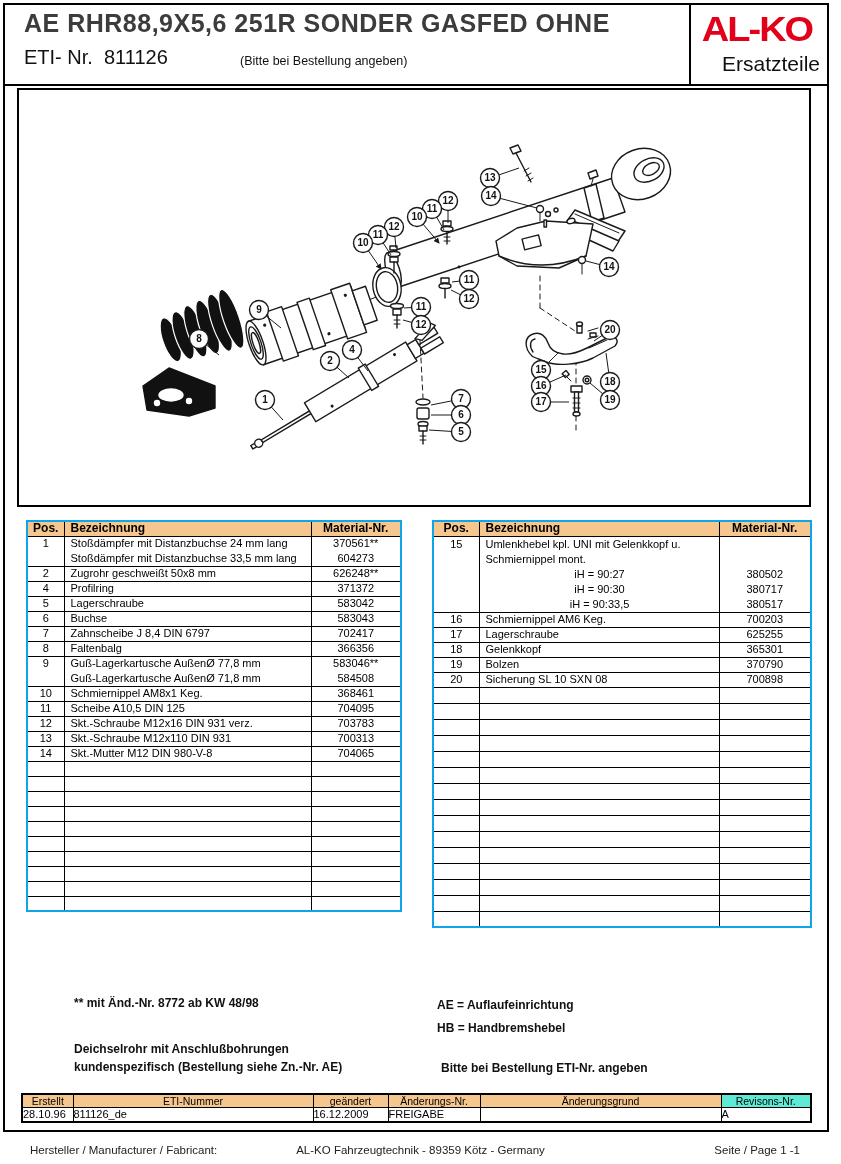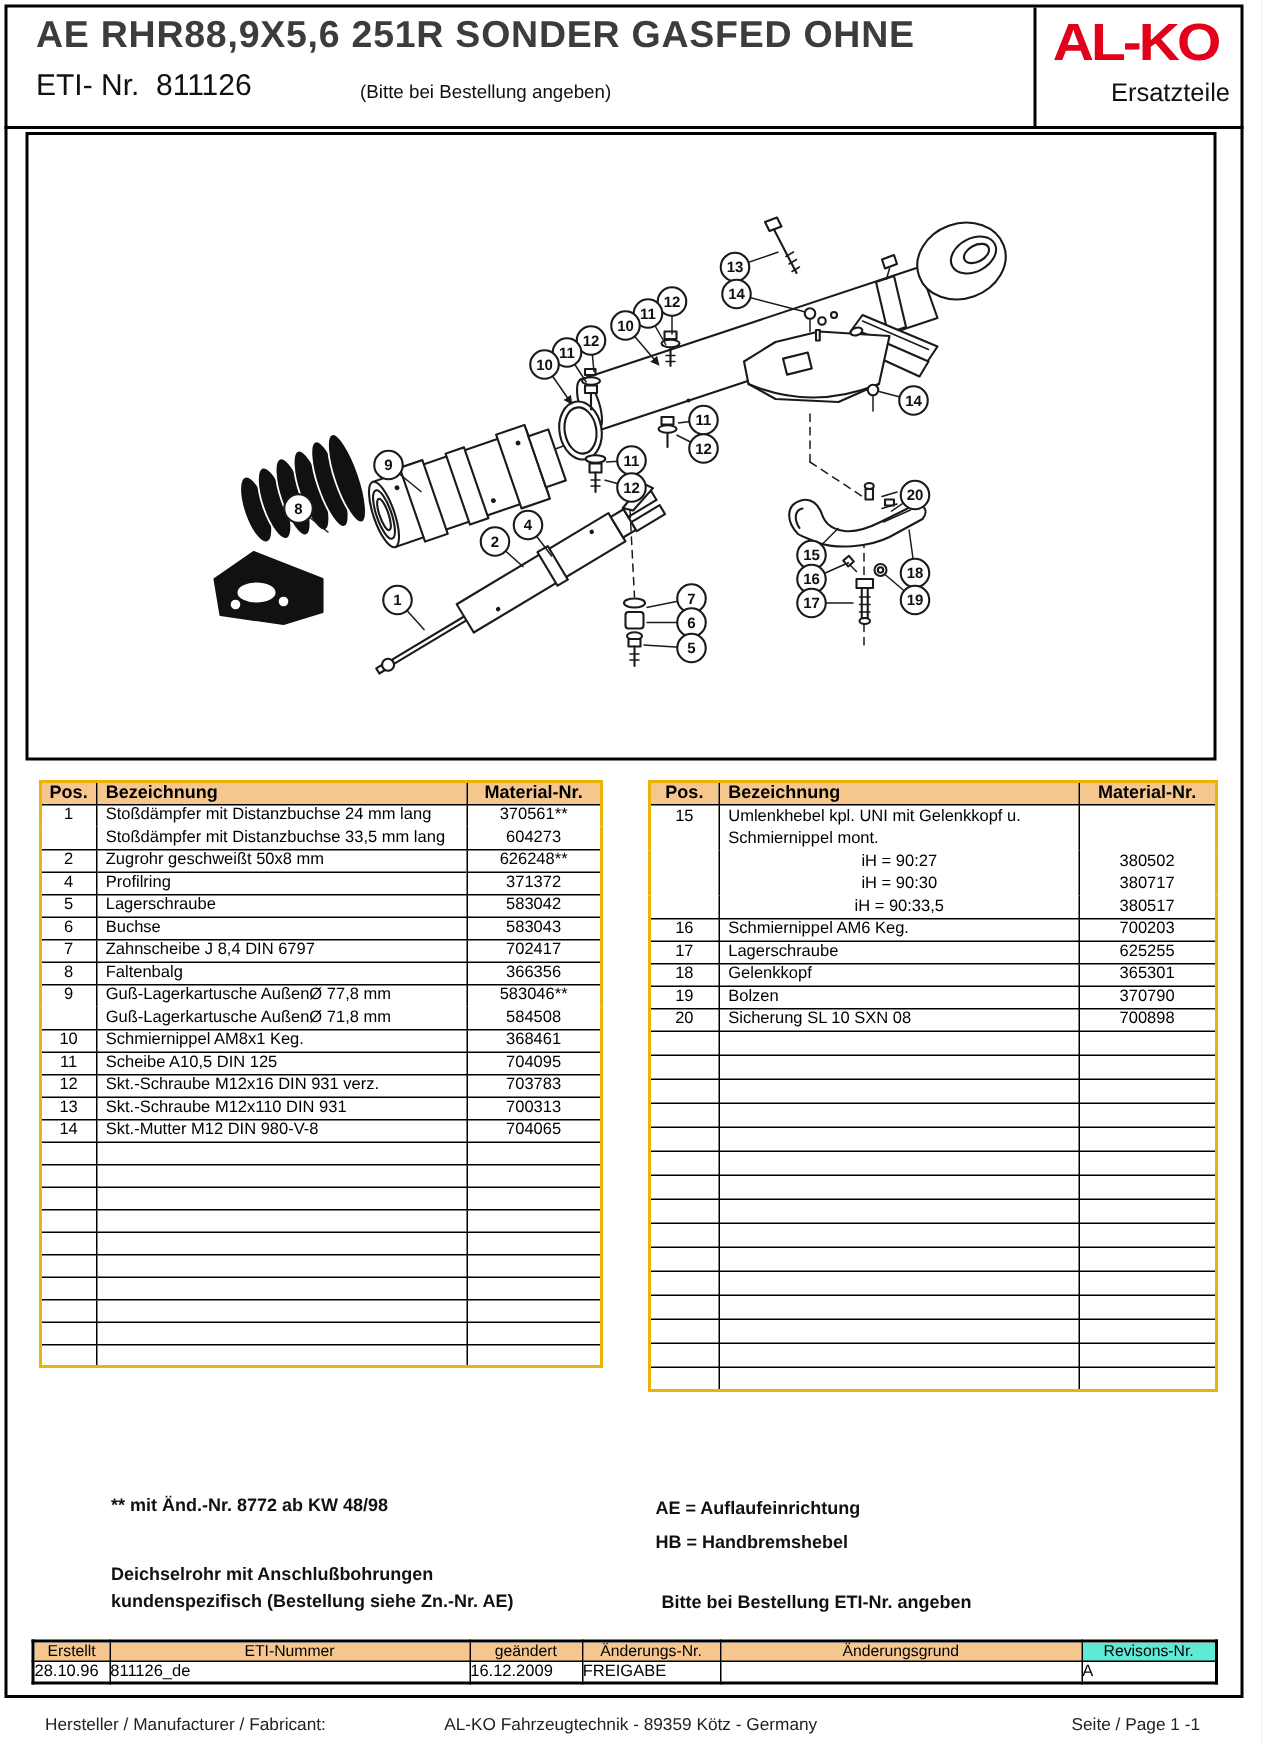--- a/index.html
+++ b/index.html
@@ -10,40 +10,40 @@
     overflow: hidden;
   }
   .abs { position: absolute; }
   .frame { left:3px; top:3px; width:826px; height:1129px; border:2px solid #000; }
   .hdr-title { left:24px; top:9px; font-size:25px; font-weight:bold; color:#3c3c3c; letter-spacing:0.5px; white-space:nowrap; }
   .hdr-eti { left:24px; top:46px; font-size:20px; color:#111; white-space:pre; }
   .hdr-note { left:240px; top:54px; font-size:12.5px; color:#111; }
   .hdr-vline { left:689px; top:5px; width:0; height:79px; border-left:2px solid #000; }
   .hdr-rule { left:3px; top:84px; width:826px; height:0; border-top:2px solid #000; }
   .logo { left:694px; top:8px; width:126px; text-align:center; font-size:38px; font-weight:900; letter-spacing:-2px; color:#E2001A; transform:scaleY(.92); }
-  .logo-sub { left:694px; top:52px; width:126px; text-align:right; font-size:17px; color:#111; }
+  .logo-sub { left:694px; top:52px; width:126px; text-align:right; font-size:21px; color:#111; }
 
   .diagram { left:17px; top:88px; width:794px; height:419px; border:2px solid #000; background:#fff; }
   .diagram svg { width:100%; height:100%; display:block; }
 
   #art { fill:#fff; stroke:#1a1a1a; stroke-width:1.4; stroke-linejoin:round; stroke-linecap:round; }
   #art .ln { fill:none; }
   #art .thin { fill:none; stroke-width:1; }
   #art .dash { fill:none; stroke-width:1; stroke-dasharray:5 4; }
   #art .blk { fill:#111; stroke:#111; }
   #art .wl { fill:#111; stroke:#fff; stroke-width:1.2; }
   #art .dot { fill:#1a1a1a; stroke:none; }
   .leader { stroke:#1a1a1a; stroke-width:1; fill:none; }
   .bubble { fill:#fff; stroke:#1a1a1a; stroke-width:1.4; }
   .btxt { font:700 10px "Liberation Sans", sans-serif; text-anchor:middle; fill:#111; stroke:none; }
 
   .ptable-wrap { top:520px; }
   .t-left  { left:26px;  width:374px; }
   .t-right { left:432px; width:378px; }
-  table.ptable { width:100%; border-collapse:collapse; table-layout:fixed; border:2px solid #eab308; }
+  table.ptable { width:100%; border-collapse:collapse; table-layout:fixed; border:2px solid #0ea5e9; }
   .ptable th, .ptable td {
     border:1px solid #000; font-size:11px; height:15px; line-height:13px;
     padding:0 3px; overflow:hidden; white-space:nowrap; vertical-align:middle;
   }
   .ptable th { font-size:12px; font-weight:bold; height:15px; border-bottom:1.5px solid #000; }
   .ptable th.c-pos, .ptable th.c-mat { text-align:center; }
   .ptable th.c-desc { text-align:left; padding-left:6px; }
   .ptable td.c-pos { text-align:center; }
   .ptable td.c-desc { text-align:left; padding-left:6px; }
   .ptable td.c-mat { text-align:center; }

